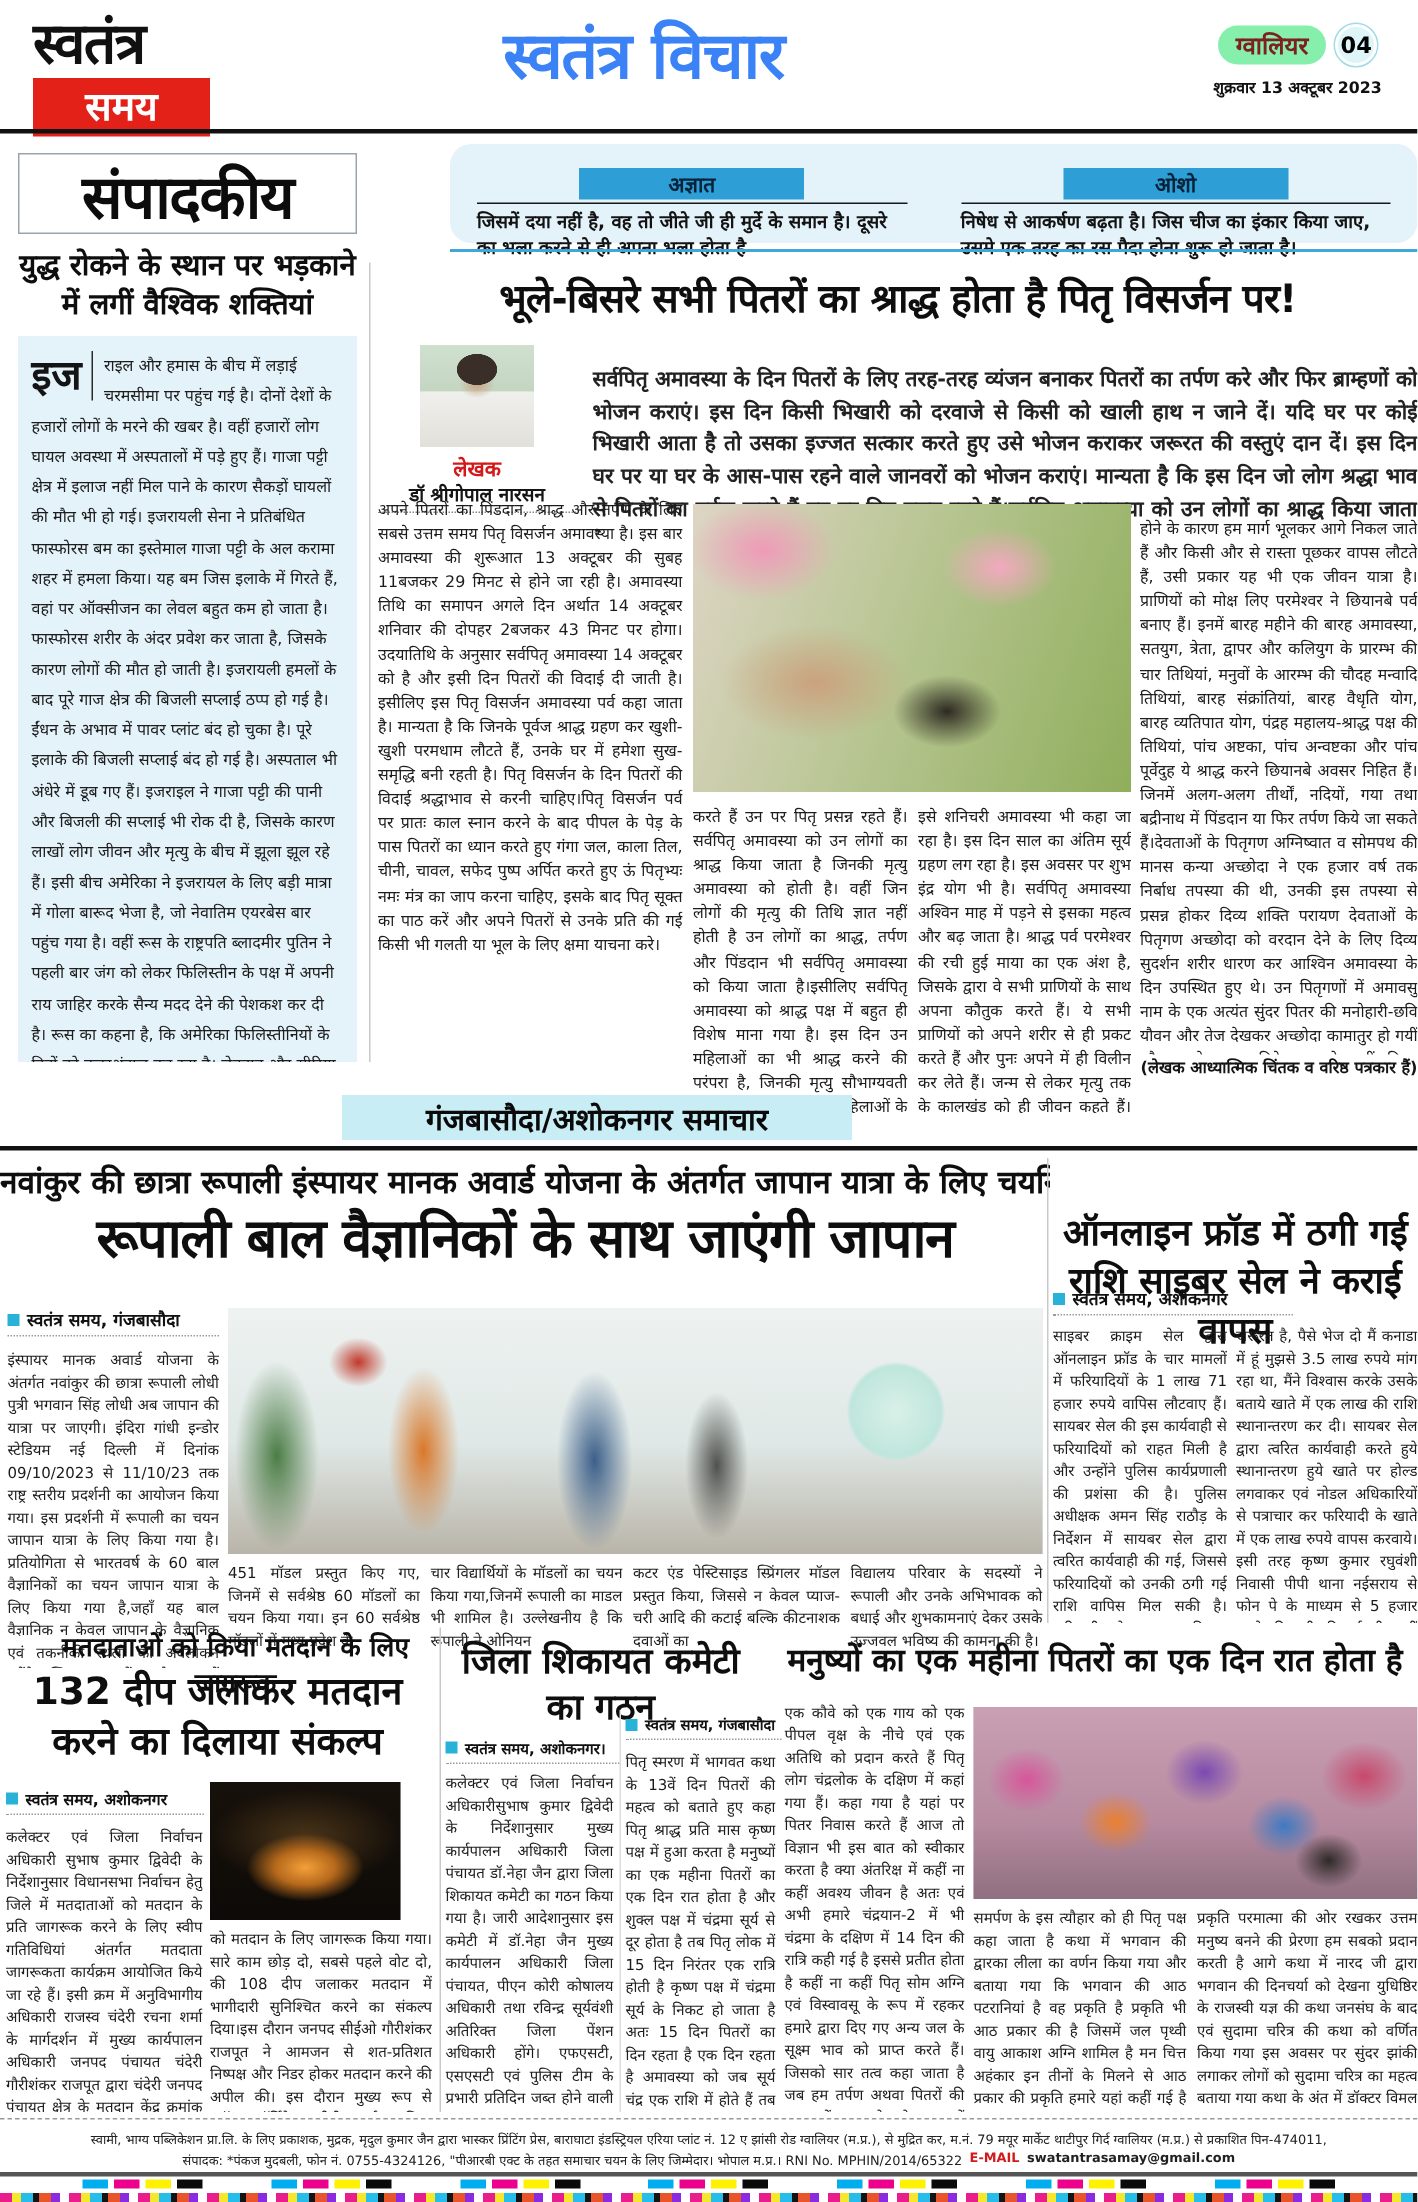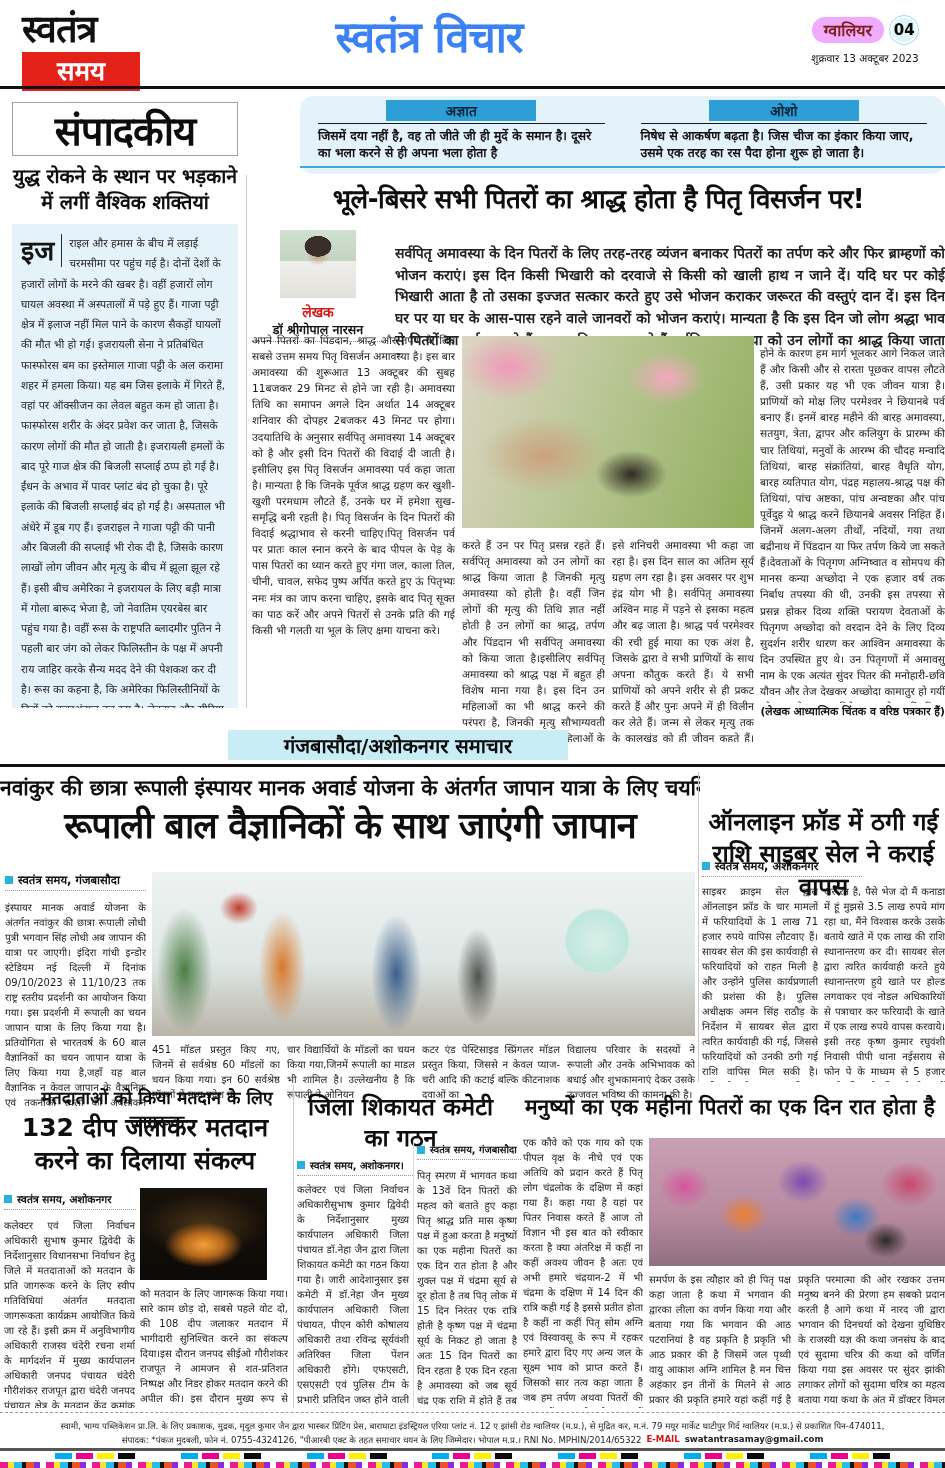--- a/index.html
+++ b/index.html
@@ -79,29 +79,29 @@
   <div style="font-size:38px; font-weight:900; color:#101010; line-height:1.05; letter-spacing:-1px;">स्वतंत्र</div>
   <div style="background:#e32119; color:#fff; font-size:26px; font-weight:900; text-align:center; width:118px; padding:0 6px 3px; margin-top:2px;">समय</div>
 </div>
 
 <div class="abs" style="left:239px; top:6px; width:380px; text-align:center;">
   <div style="font-size:43px; font-weight:800; color:#3b82f6; letter-spacing:-1px;">स्वतंत्र विचार</div>
 </div>
 
 <div class="abs" style="left:790px; top:16px; width:150px; text-align:center;">
   <div style="display:inline-flex; align-items:center; gap:6px;">
-    <span style="background:#f0abfc; border-radius:14px; padding:2px 12px; font-size:16px; font-weight:900; color:#7c2020;">ग्वालियर</span>
+    <span style="background:#86efac; border-radius:14px; padding:2px 12px; font-size:16px; font-weight:900; color:#7c2020;">ग्वालियर</span>
     <span style="width:28px; height:28px; background:#ddf5f8; border:2px solid #ffffff; outline:1px solid #9fdce8; border-radius:50%; display:inline-flex; align-items:center; justify-content:center; font-size:15px; font-weight:900; color:#000;">04</span>
   </div>
-  <div style="margin-top:7px; font-size:10.5px; font-weight:400; color:#111;">शुक्रवार 13 अक्टूबर 2023</div>
+  <div style="margin-top:7px; font-size:10.5px; font-weight:700; color:#111;">शुक्रवार 13 अक्टूबर 2023</div>
 </div>
 
 <div class="abs rule" style="left:0; top:86px; width:945px; height:3px;"></div>
 
-<div class="abs" style="left:300px; top:96px; width:645px; height:78px; background:#e4f2fa; border-radius:14px; display:flex; padding-top:4px;">
+<div class="abs" style="left:300px; top:96px; width:645px; height:66px; background:#e4f2fa; border-radius:14px; display:flex; padding-top:16px;">
   <div style="flex:1; padding:0 8px;">
     <div class="q-chip">अज्ञात</div>
     <div class="q-line"></div>
     <div class="quote-text">जिसमें दया नहीं है, वह तो जीते जी ही मुर्दे के समान है। दूसरे का भला करने से ही अपना भला होता है</div>
   </div>
   <div style="flex:1; padding:0 8px;">
     <div class="q-chip">ओशो</div>
     <div class="q-line"></div>
     <div class="quote-text">निषेध से आकर्षण बढ़ता है। जिस चीज का इंकार किया जाए, उसमे एक तरह का रस पैदा होना शुरू हो जाता है।</div>
   </div>

